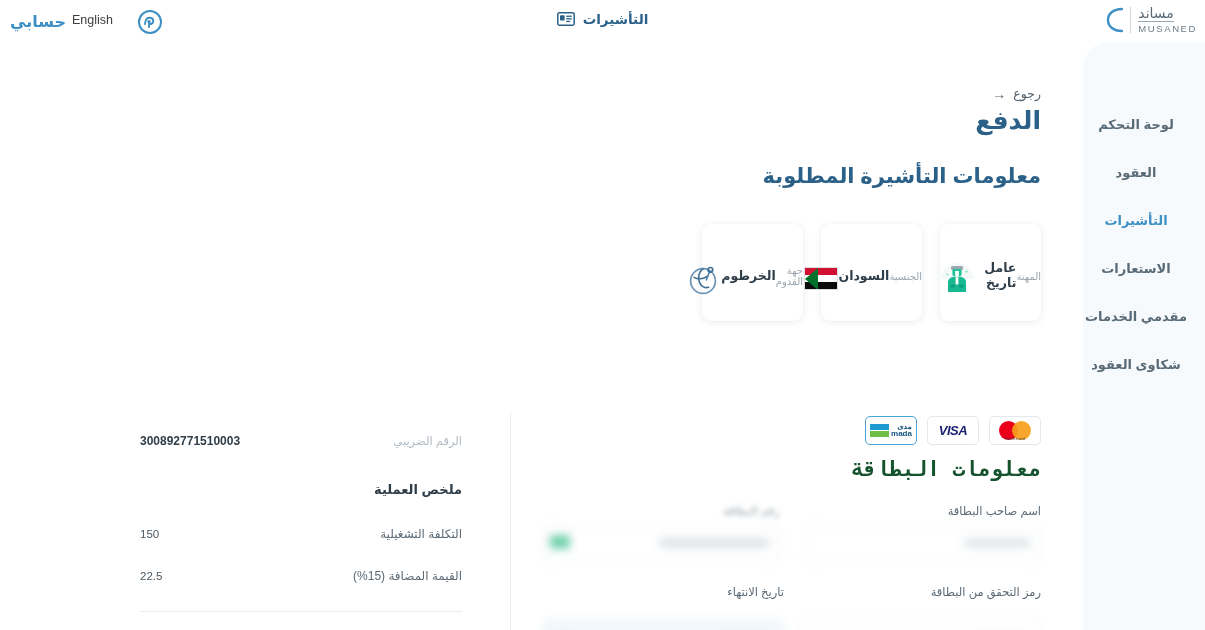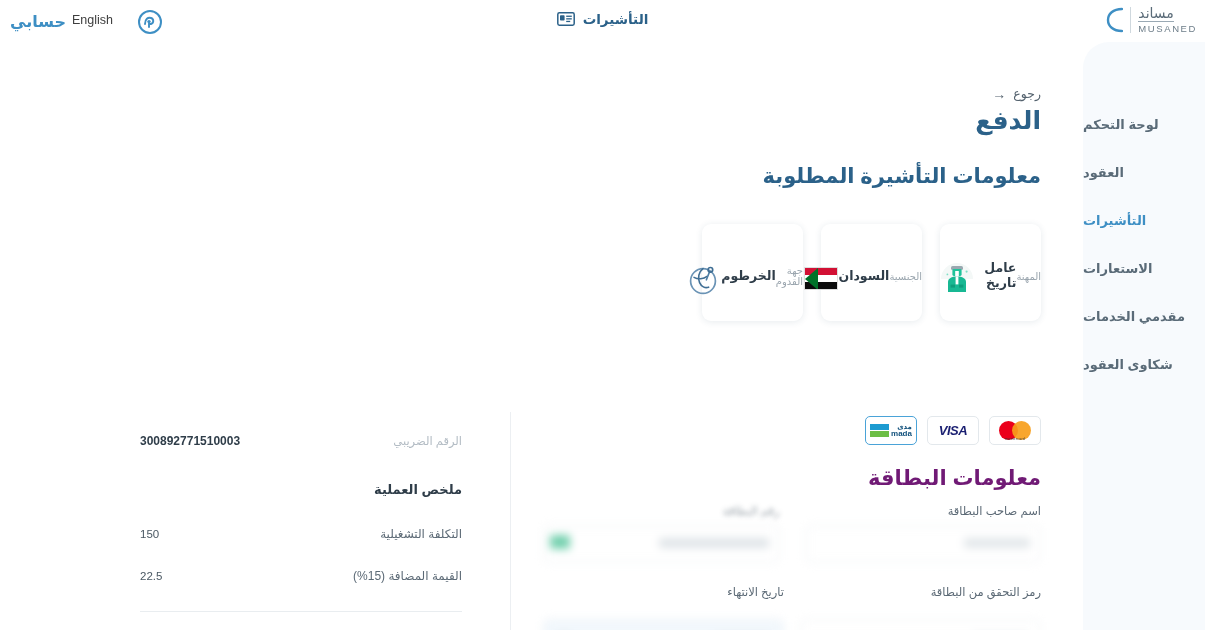--- a/index.html
+++ b/index.html
@@ -52,21 +52,21 @@
   
   .sidebar {
     position:absolute; top:42px; right:0; width:122px; height:588px;
     background:#f7fafd;
     border-top-left-radius:26px;
     overflow:hidden;
     z-index:10;
   }
   .sb-list { position:absolute; top:58px; right:0; left:0; }
   .sb-item {
-    height:48px; display:flex; align-items:center; justify-content:flex-end;
+    height:48px; display:flex; align-items:center; justify-content:center;
     padding-right:16px; padding-left:0px;
     white-space:nowrap; overflow:hidden;
   }
   .sb-label {
     font-size:13px; color:#3d4d5a; font-weight:600;
     margin-right:-34px; padding-right:34px;
   }
   .sb-item.active .sb-label { color:#3e8fc4; }
   .sb-item.dim .sb-label { color:#5a6b78; font-weight:600; }
 
@@ -144,22 +144,22 @@
   .mada-ar { font-size:7px; color:#13527d; font-weight:700; }
   .mada-en { font-size:8px; color:#13527d; font-weight:700; }
   .visa-word { font-size:13px; font-weight:700; font-style:italic; color:#1a1f71; letter-spacing:-0.5px; }
   .mc-circles { position:relative; width:32px; height:19px; }
   .mc-c { position:absolute; top:0; width:19px; height:19px; border-radius:50%; }
   .mc-red { left:0; background:#eb001b; }
   .mc-yel { left:13px; background:#f79e1b; opacity:0.92; }
   .mc-word { position:absolute; bottom:-1px; left:0; width:32px; text-align:center; font-size:3.6px; color:#333; letter-spacing:0.2px; }
 
   .section-card-title {
-    position:absolute; top:424px; right:42px;
-    font-size:21px; font-weight:700; color:#701a75;
+    position:absolute; top:415px; right:42px;
+    font-size:21px; font-weight:700; color:#14532d;font-family:Liberation Mono, monospace;
   }
 
   .field-label { font-size:11.5px; color:#5c6a76; }
   .field-label.blur { filter:blur(2.4px); opacity:0.62; }
   .fake-input {
     background:#ffffff; border:1px solid #e7ebee; border-radius:6px;
     height:38px;
   }
   .fake-input.blur { filter:blur(4.5px); }
   .fake-input.tint { background:#f2f8fd; }

